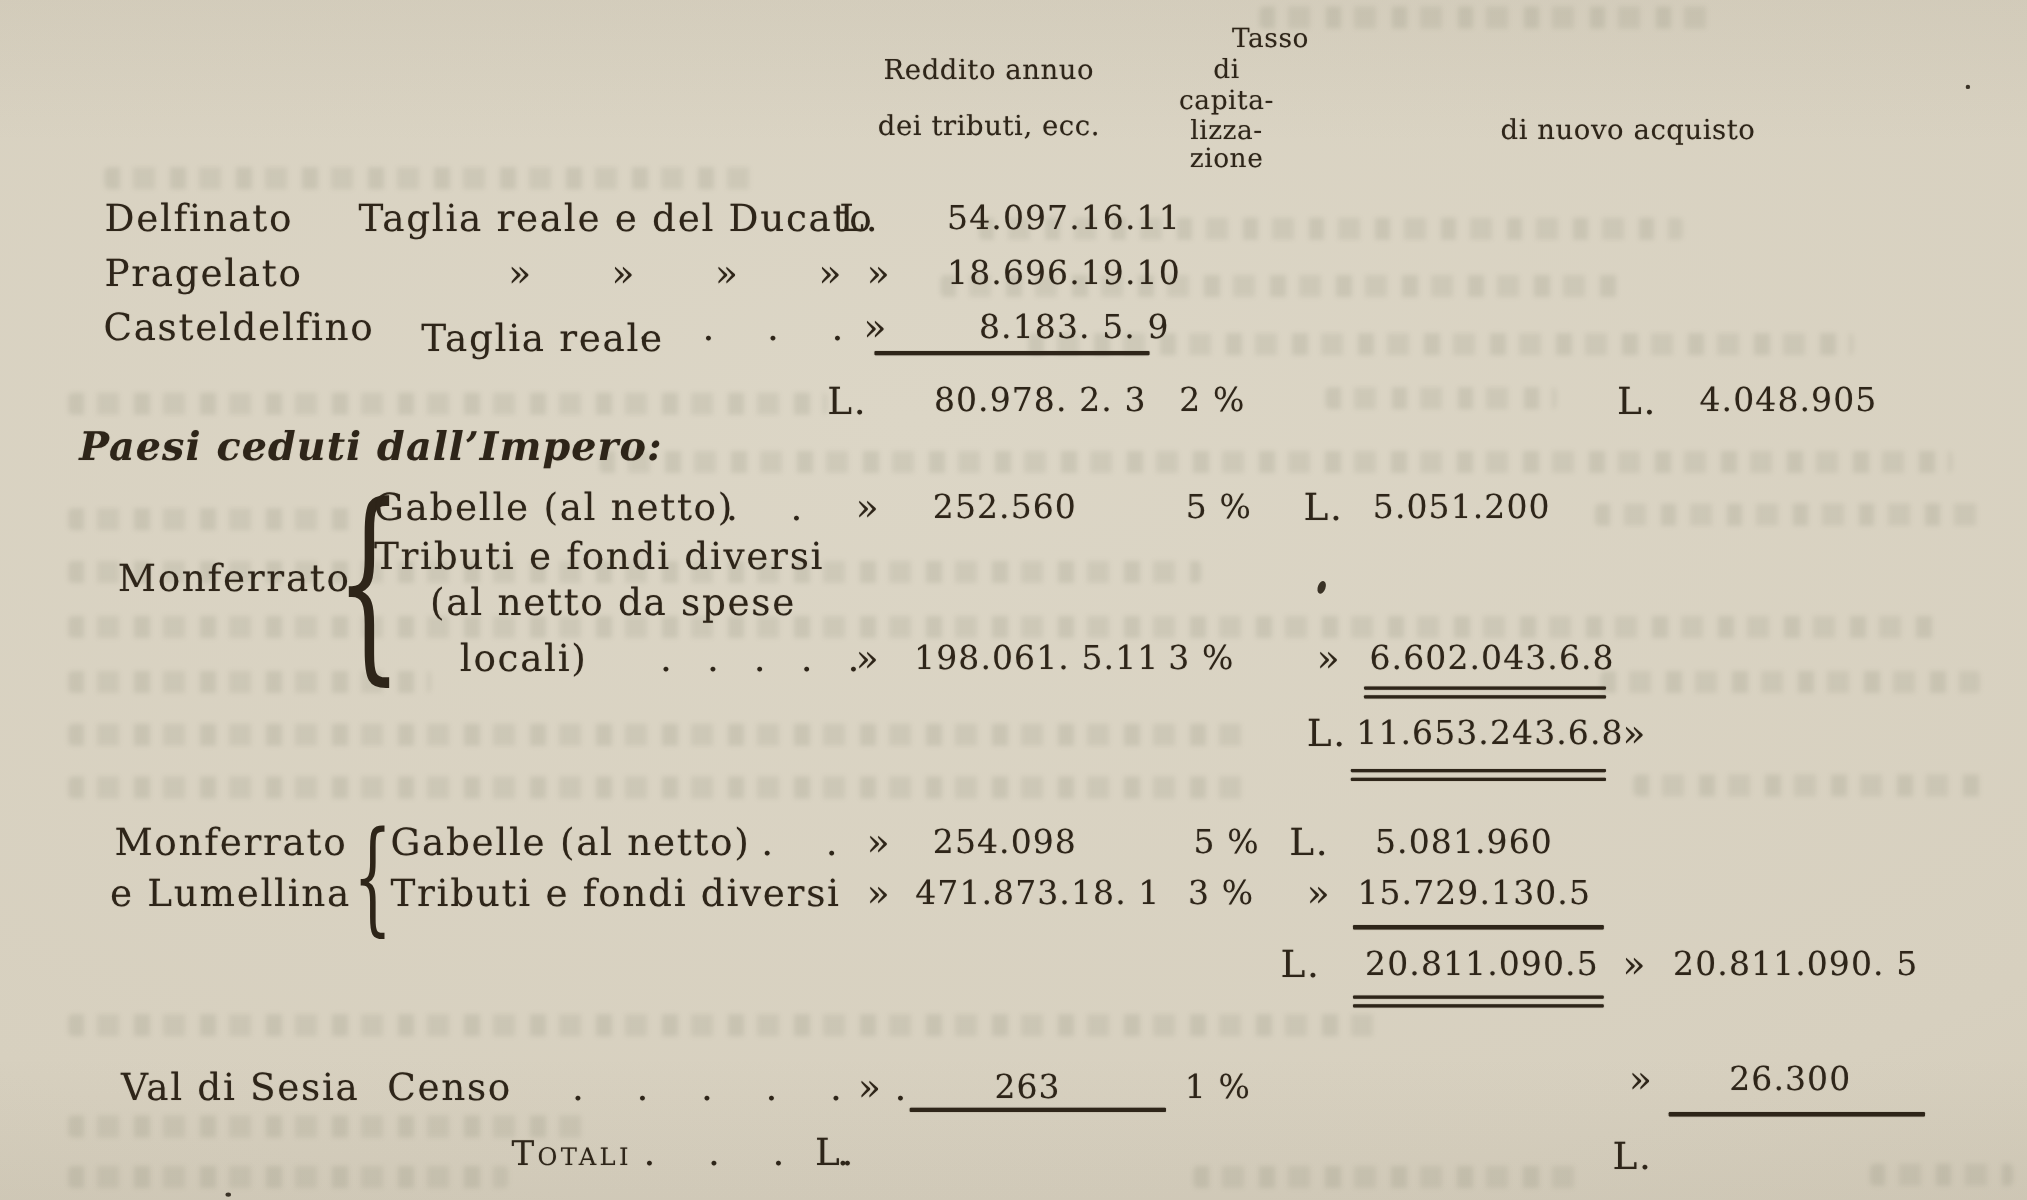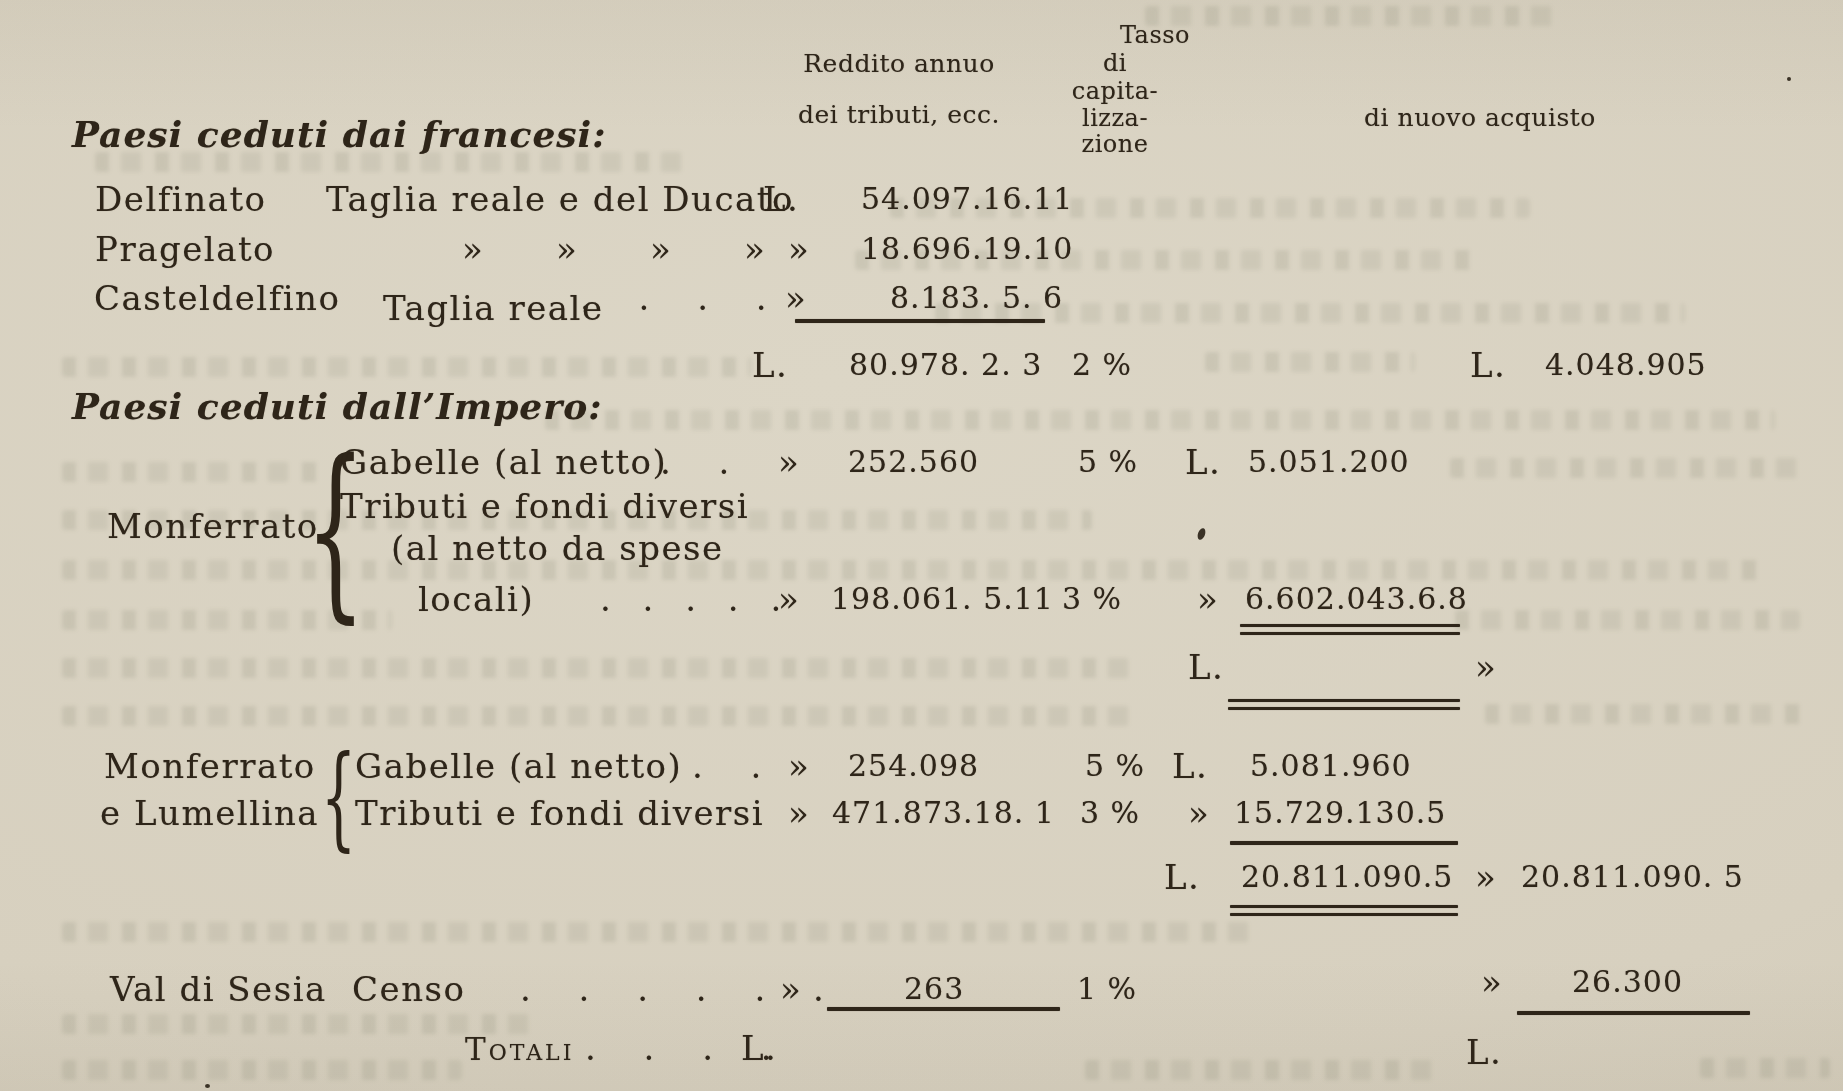--- a/index.html
+++ b/index.html
@@ -64,40 +64,39 @@
   <span class="t hdr" style="left:899px;top:101px;">dei tributi, ecc.</span>
 
   <span class="t hdr2" style="left:1115px;top:22px;margin-left:40px;">Tasso</span>
   <span class="t hdr2" style="left:1115px;top:50px;">di</span>
   <span class="t hdr2" style="left:1115px;top:78px;">capita-</span>
   <span class="t hdr2" style="left:1115px;top:105px;">lizza-</span>
   <span class="t hdr2" style="left:1115px;top:131px;">zione</span>
 
   <span class="t hdr" style="left:1480px;top:104px;">di nuovo acquisto</span>
 
-  <span class="t head" style="left:72px;top:114px;">Paesi ceduti dai francesi:</span>
 
   <span class="t txt" style="left:95px;top:182px;">Delfinato</span>
   <span class="t txt" style="left:326px;top:182px;">Taglia reale e del Ducato</span>
   <span class="t txt" style="left:763px;top:182px;">L.</span>
   <span class="t num" style="left:861px;top:182px;">54.097.16.11</span>
 
   <span class="t txt" style="left:95px;top:232px;">Pragelato</span>
   <span class="t txt" style="left:462px;top:232px;">»</span>
   <span class="t txt" style="left:556px;top:232px;">»</span>
   <span class="t txt" style="left:650px;top:232px;">»</span>
   <span class="t txt" style="left:744px;top:232px;">»</span>
   <span class="t txt" style="left:788px;top:232px;">»</span>
   <span class="t num" style="left:861px;top:232px;">18.696.19.10</span>
 
   <span class="t txt" style="left:94px;top:281px;">Casteldelfino</span>
   <span class="t txt" style="left:383px;top:281px;margin-top:10px;">Taglia reale</span>
   <span class="t txt lead" style="left:580px;top:281px;">. . . .</span>
   <span class="t txt" style="left:785px;top:281px;">»</span>
-  <span class="t num" style="left:890px;top:281px;">8.183. 5. 6</span>
+  <span class="t num" style="left:890px;top:281px;">8.183. 5. 9</span>
 
   <div class="rule" style="left:795px;top:319px;width:250px;height:4px;"></div>
 
   <span class="t txt" style="left:752px;top:348px;">L.</span>
   <span class="t num" style="left:849px;top:348px;">80.978. 2. 3</span>
   <span class="t num" style="left:1072px;top:348px;">2 %</span>
   <span class="t txt" style="left:1470px;top:348px;">L.</span>
   <span class="t num" style="left:1545px;top:348px;">4.048.905</span>
 
   <span class="t head" style="left:72px;top:386px;">Paesi ceduti dall’Impero:</span>
@@ -120,20 +119,21 @@
   <span class="t txt" style="left:778px;top:582px;">»</span>
   <span class="t num" style="left:831px;top:582px;">198.061. 5.11</span>
   <span class="t num" style="left:1062px;top:582px;">3 %</span>
   <span class="t txt" style="left:1197px;top:582px;">»</span>
   <span class="t num" style="left:1245px;top:582px;">6.602.043.6.8</span>
 
   <div class="rule" style="left:1240px;top:624px;width:220px;height:3px;"></div>
   <div class="rule" style="left:1240px;top:632px;width:220px;height:3px;"></div>
 
   <span class="t txt" style="left:1188px;top:650px;">L.</span>
+  <span class="t num" style="left:1233px;top:650px;">11.653.243.6.8</span>
   <span class="t txt" style="left:1475px;top:650px;">»</span>
 
   <div class="rule" style="left:1228px;top:699px;width:232px;height:3px;"></div>
   <div class="rule" style="left:1228px;top:707px;width:232px;height:3px;"></div>
 
   <span class="brace" style="left:303px;top:746px;font-size:112px;line-height:102px;">{</span>
   <span class="t txt" style="left:104px;top:749px;">Monferrato</span>
   <span class="t txt" style="left:100px;top:796px;">e Lumellina</span>
 
   <span class="t txt" style="left:355px;top:749px;">Gabelle (al netto)</span>

